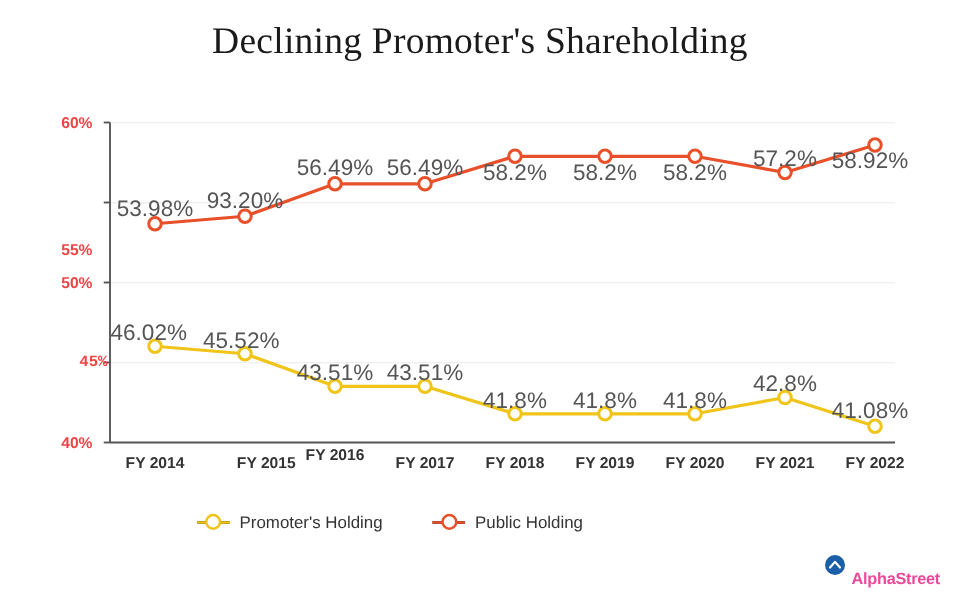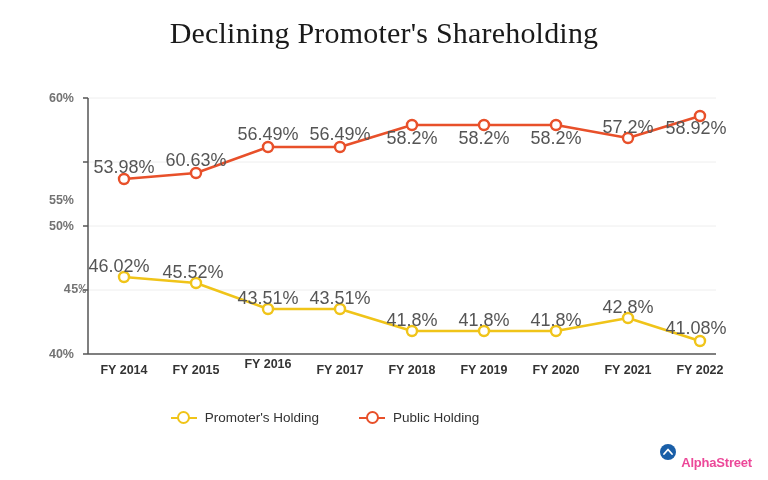--- a/index.html
+++ b/index.html
@@ -36,41 +36,41 @@
     left: 0; top: 0;
     width: 768px;
     height: 480px;
   }
   .y-tick-label {
     position: absolute;
     width: 48px;
     text-align: right;
     font-size: 12.5px;
     font-weight: bold;
-    color: #737373;
+    color: #ef4444;
   }
   .x-tick-label {
     position: absolute;
     text-align: center;
     font-size: 12.5px;
     font-weight: bold;
     color: #333333;
     width: 70px;
   }
   .pt-label {
     position: absolute;
     text-align: center;
     font-size: 18px;
     color: #555555;
     width: 70px;
     white-space: nowrap;
   }
   #legend {
     position: absolute;
-    left: 13px;
+    left: 0;
     top: 410px;
     width: 624px;
     display: flex;
     justify-content: center;
     align-items: center;
     gap: 40px;
   }
   .legend-item {
     display: flex;
     align-items: center;
@@ -171,31 +171,31 @@
     </g>
   </svg>
 
   <div class="y-tick-label" style="left:26px; top:91px;">60%</div>
   <div class="y-tick-label" style="left:26px; top:155px;margin-top:38px;">55%</div>
   <div class="y-tick-label" style="left:26px; top:219px;">50%</div>
   <div class="y-tick-label" style="left:38px; top:283px;font-family:Liberation Mono, monospace;">45%</div>
   <div class="y-tick-label" style="left:26px; top:347px;">40%</div>
 
   <div class="x-tick-label" style="left:89px; top:363px;">FY 2014</div>
-  <div class="x-tick-label" style="left:161px; top:363px;">FY 2015</div>
+  <div class="x-tick-label" style="left:178px; top:363px;">FY 2015</div>
   <div class="x-tick-label" style="left:233px; top:357px;">FY 2016</div>
   <div class="x-tick-label" style="left:305px; top:363px;">FY 2017</div>
   <div class="x-tick-label" style="left:377px; top:363px;">FY 2018</div>
   <div class="x-tick-label" style="left:449px; top:363px;">FY 2019</div>
   <div class="x-tick-label" style="left:521px; top:363px;">FY 2020</div>
   <div class="x-tick-label" style="left:593px; top:363px;">FY 2021</div>
   <div class="x-tick-label" style="left:665px; top:363px;">FY 2022</div>
 
   <div class="pt-label" style="left:89px; top:157px;">53.98%</div>
-  <div class="pt-label" style="left:161px; top:150px;">60.63%</div>
+  <div class="pt-label" style="left:161px; top:150px;">93.20%</div>
   <div class="pt-label" style="left:233px; top:124px;">56.49%</div>
   <div class="pt-label" style="left:305px; top:124px;">56.49%</div>
   <div class="pt-label" style="left:377px; top:128px;">58.2%</div>
   <div class="pt-label" style="left:449px; top:128px;">58.2%</div>
   <div class="pt-label" style="left:521px; top:128px;">58.2%</div>
   <div class="pt-label" style="left:593px; top:117px;">57.2%</div>
   <div class="pt-label" style="left:661px; top:118px;">58.92%</div>
 
   <div class="pt-label" style="left:84px; top:256px;">46.02%</div>
   <div class="pt-label" style="left:158px; top:262px;">45.52%</div>

